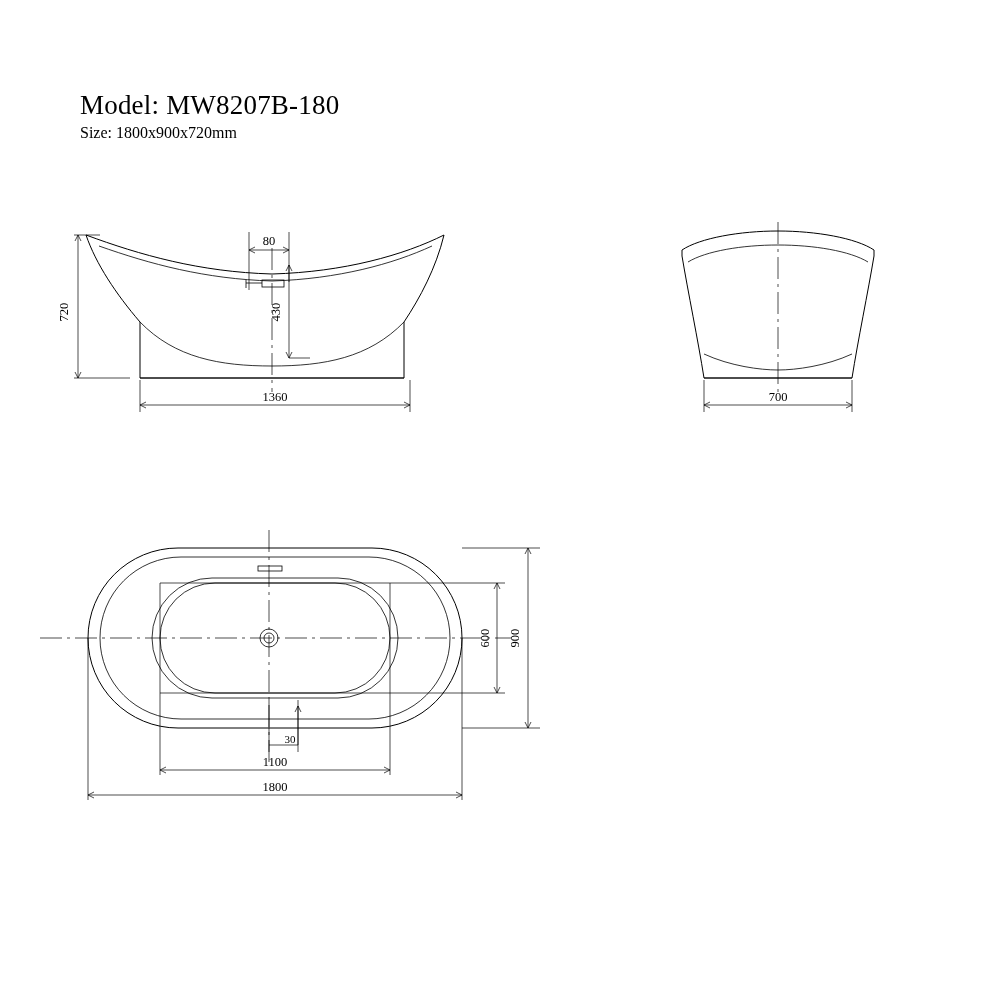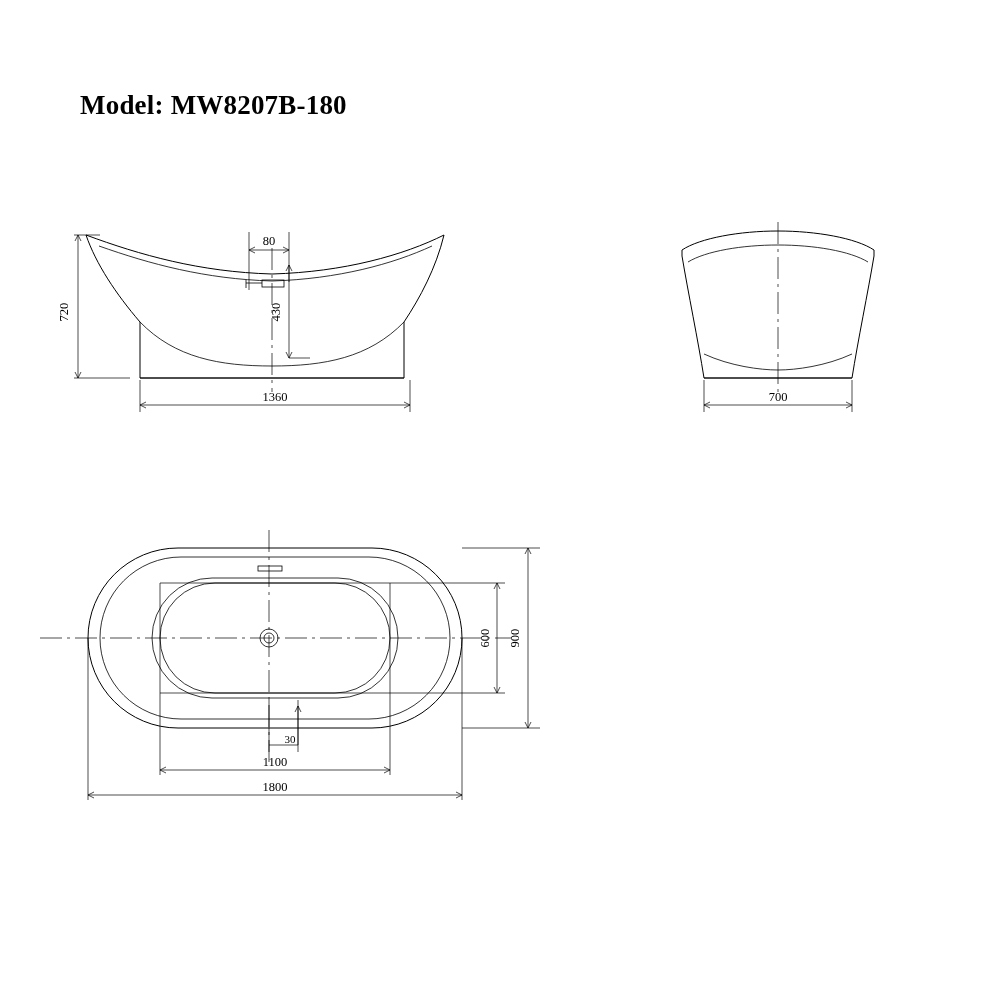--- a/index.html
+++ b/index.html
@@ -22,21 +22,21 @@
     height: 1000px;
   }
   .title-block {
     position: absolute;
     left: 80px;
     top: 90px;
   }
   .title-model {
     font-family: "Liberation Serif", serif;
     font-size: 27px;
-    font-weight: bold;
+    font-weight: normal;
     letter-spacing: 0.2px;
     white-space: nowrap;
   }
   .title-size {
     font-family: "Liberation Serif", serif;
     font-size: 16px;
     margin-top: 3px;
     white-space: nowrap;
   }
   svg.draw {
@@ -70,20 +70,21 @@
     text-anchor: middle;
   }
 </style>
 </head>
 <body>
 
 <div id="sheet">
 
   <div class="title-block">
     <div class="title-model">Model: MW8207B-180</div>
+    <div class="title-size">Size: 1800x900x720mm</div>
   </div>
 
   <svg class="draw" viewBox="0 0 1000 1000">
 
     <g>
 
       <path class="ln" d="M 86,235
                           C 140,255 200,272 272,274
                           C 344,272 404,255 444,235
                           L 444,235

